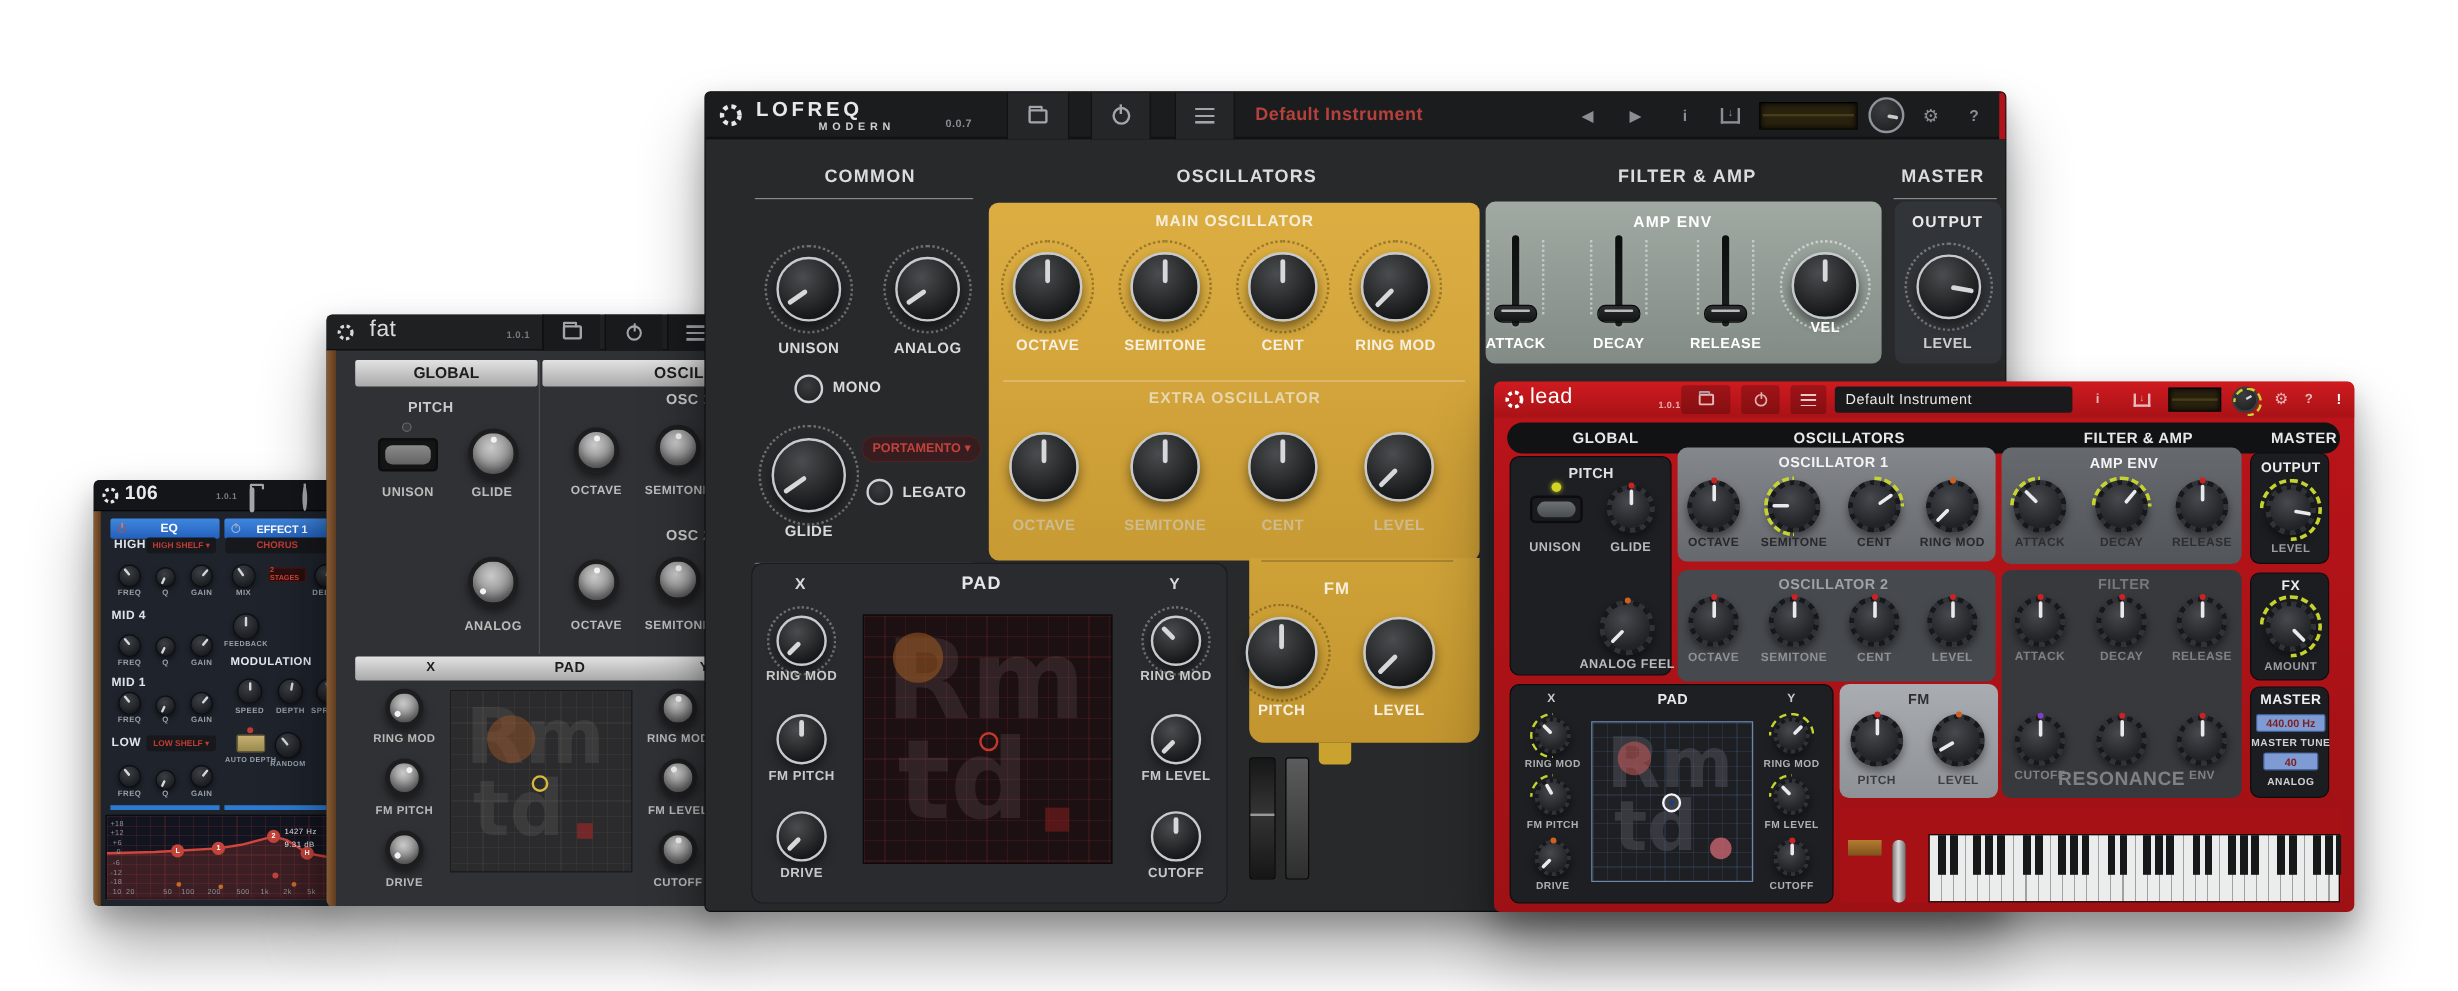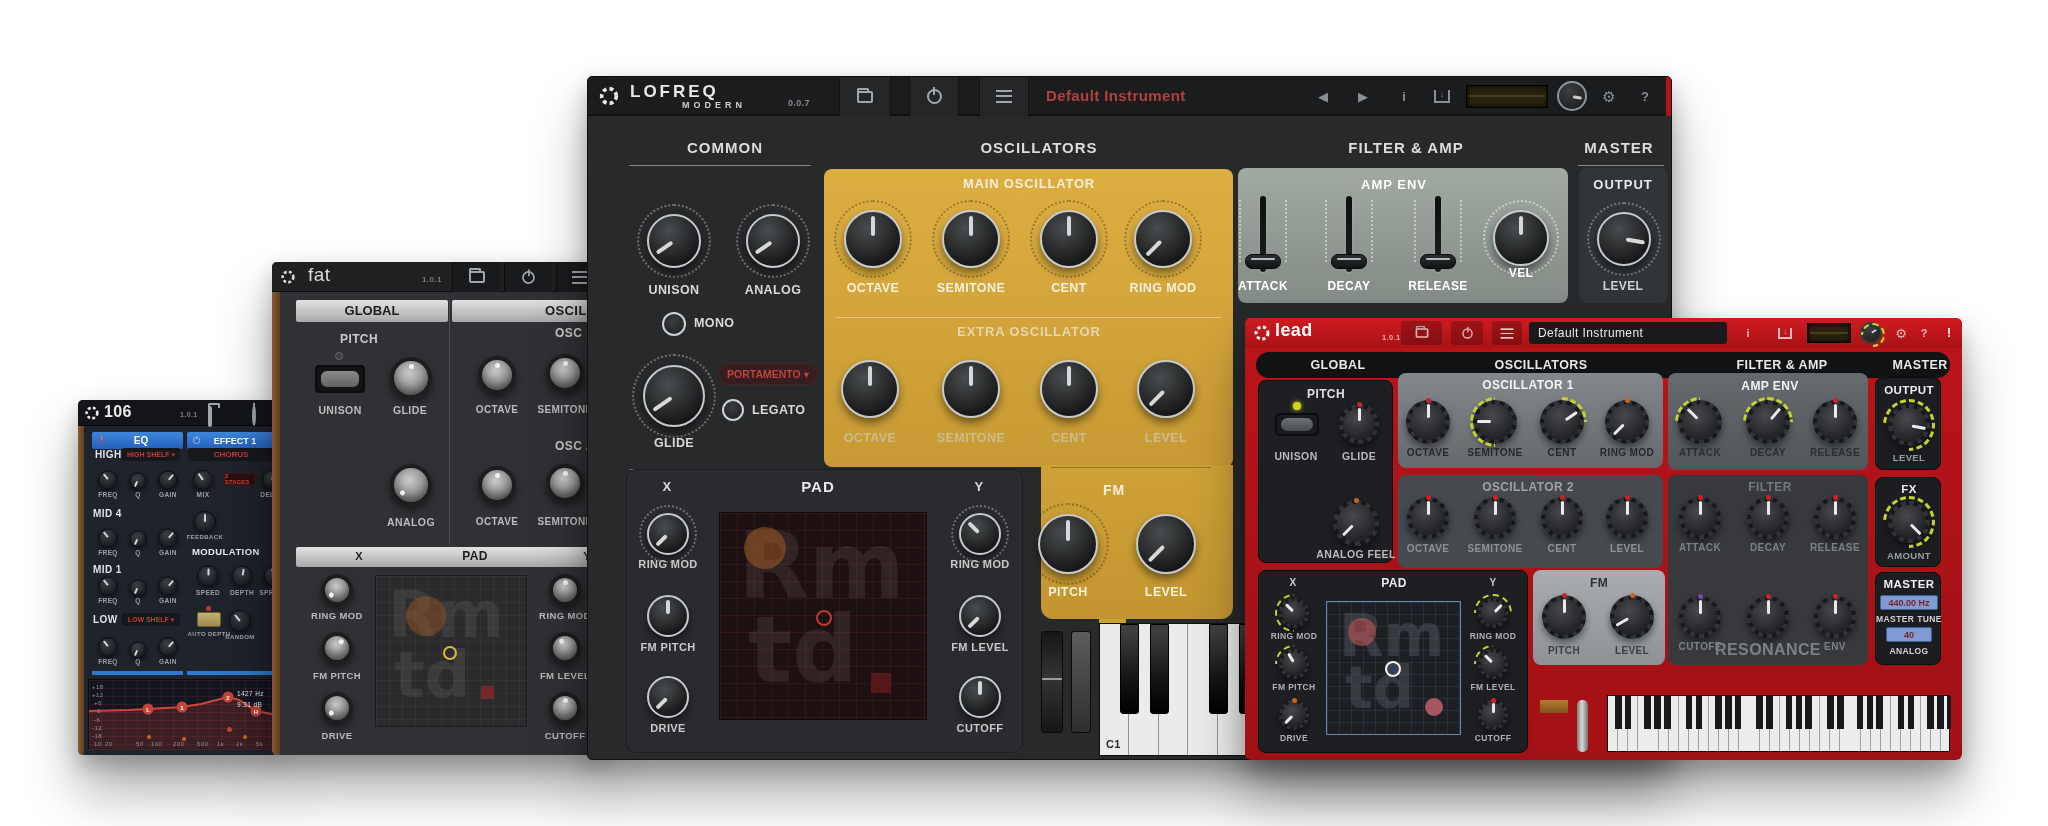--- a/index.html
+++ b/index.html
@@ -613,35 +613,28 @@
           <i></i>
         </div>
       </div>
     <div class="lbl" style="left:44px;top:111px;font-size:12px;color:#cfcfcf">LEVEL</div>
   </div>
 
   <div class="abs" style="left:453px;top:554px;width:22px;height:102px;background:linear-gradient(#161616,#343434 45%,#161616);border:1px solid #0a0a0a;border-radius:3px">
       <div class="abs" style="left:0;right:0;top:46%;height:2px;background:#9a9a9a"></div>
     </div>
   <div class="abs" style="left:483px;top:554px;width:20px;height:102px;background:linear-gradient(#5c5c5c,#2e2e2e);border:1px solid #0a0a0a;border-radius:3px"></div>
-  <div class="abs" style="left:511px;top:546px;width:170px;height:133px;background:repeating-linear-gradient(90deg,#eaebec 0 28.5px,#8f9193 28.5px 29.5px);border:1px solid #111">
-    <div class="blkkey" style="left:20px;top:0;width:19px;height:90px"></div>
-    <div class="blkkey" style="left:50px;top:0;width:19px;height:90px"></div>
-    <div class="blkkey" style="left:109px;top:0;width:19px;height:90px"></div>
-    <div class="blkkey" style="left:139px;top:0;width:19px;height:90px"></div>
-    <div class="llbl" style="left:6px;top:114px;font-size:11px;color:#2a2a2a">C1</div>
-  </div>
 </section>
 
 <section class="win" style="left:1245px;top:318px;width:717px;height:442px;background:linear-gradient(#bb1419,#9d1115);z-index:4;border-radius:6px">
   <div class="abs" style="left:0;top:0;width:717px;height:30px;background:linear-gradient(#cf1b20,#a81216)">
     <svg class="gearlogo abs" style="left:8px;top:6px;color:#fff" width="18" height="18" viewBox="0 0 24 24">
         <circle cx="12" cy="12" r="8" fill="none" stroke="currentColor" stroke-width="4" stroke-dasharray="4.2 3.4"></circle>
       </svg>
-    <div class="llbl" style="left:30px;top:2px;font-size:18px;color:#fff;font-weight:bold">lead</div>
+    <div class="llbl" style="left:30px;top:2px;font-size:18px;color:#fff;font-weight:normal">lead</div>
     <div class="llbl" style="left:137px;top:15px;font-size:7.5px;color:rgba(255,220,220,.75)">1.0.1</div>
     <div class="seg" style="left:156px;top:3px;width:41px;height:24px;background:rgba(0,0,0,.22);border-radius:3px">
         <span class="fold" style="transform:scale(.8);border-color:#e8b8b8"></span>
       </div>
     <div class="seg" style="left:206px;top:3px;width:32px;height:24px;background:rgba(0,0,0,.22);border-radius:3px">
         <span class="pwr red" style="transform:scale(.7)"></span>
       </div>
     <div class="seg" style="left:247px;top:3px;width:30px;height:24px;background:rgba(0,0,0,.22);border-radius:3px">
         <span class="sldico" style="transform:scale(.8);background:repeating-linear-gradient(180deg,#e8c8c8 0 2px,transparent 2px 5.5px)"></span>
       </div>

